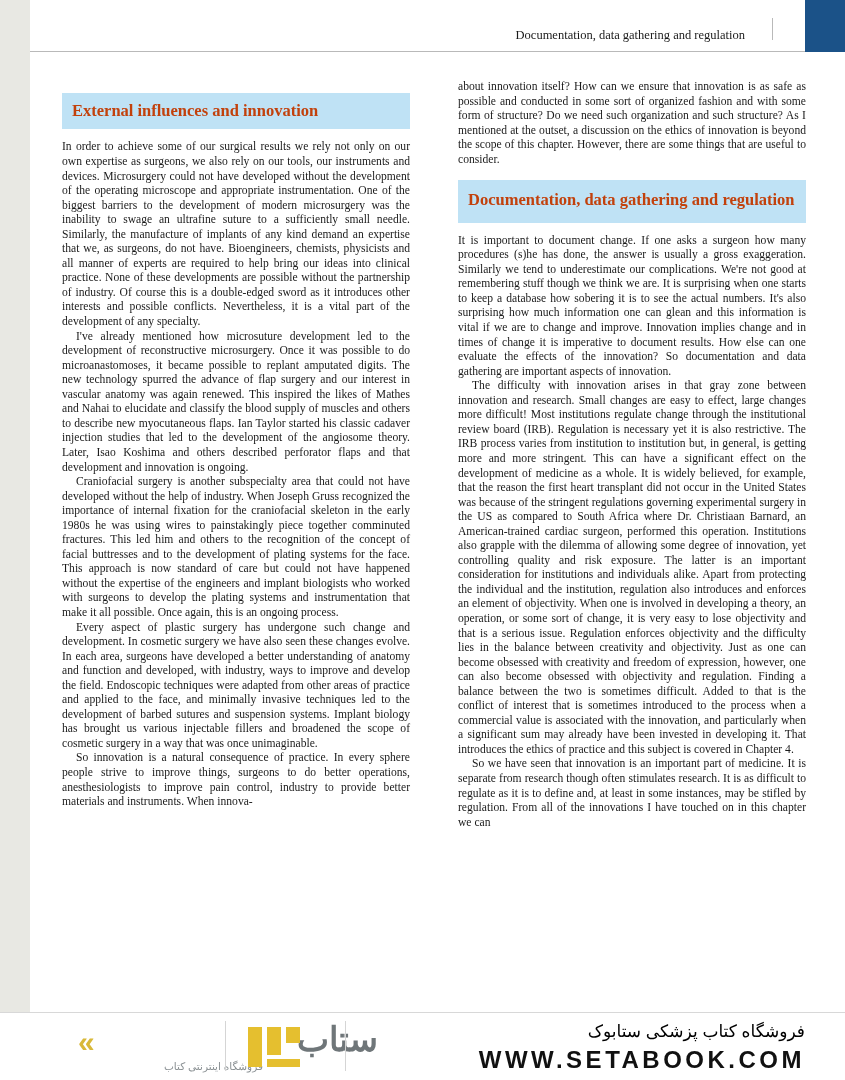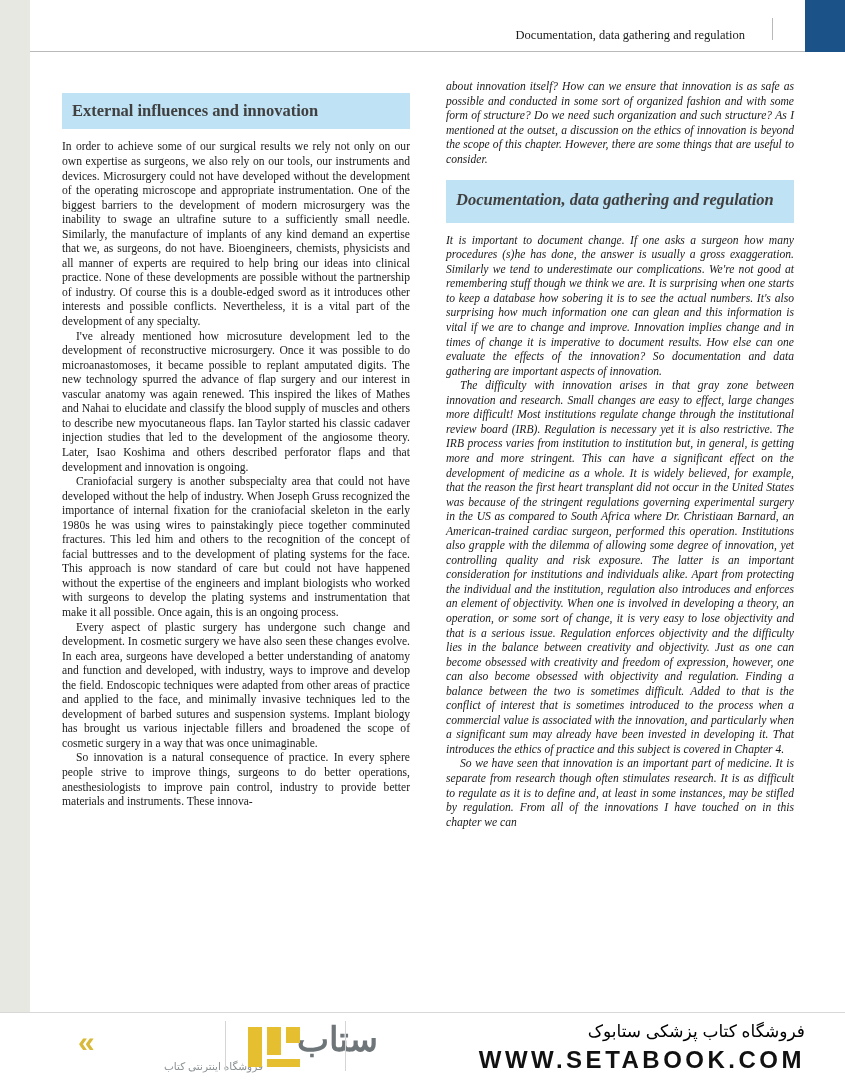--- a/index.html
+++ b/index.html
@@ -75,35 +75,35 @@
     top: 80px;
     width: 348px;
     font-size: 11.6px;
     line-height: 1.255;
     text-align: justify;
     color: #1a1a1a;
     font-family: "Liberation Serif", serif;
     hyphens: auto;
   }
   .col-left  { left: 62px; }
-  .col-right { left: 446px; font-style: italic; }
+  .col-right { left: 458px; }
 
   .col p {
     margin: 0;
     text-indent: 14px;
   }
   .col p.noindent { text-indent: 0; }
 
   .section-head {
     background: #bfe2f5;
     padding: 8px 10px 9px 10px;
     margin: 13px 0 11px 0;
     font-size: 16.5px;
     font-weight: bold;
-    color: #404040;
+    color: #c2410c;
     line-height: 1.18;
     text-align: left;
     text-indent: 0;
     font-family: "Liberation Serif", serif;
   }
   .section-head.tall { padding-bottom: 13px; padding-top: 10px; }
 
   
   .footer {
     position: absolute;
@@ -200,21 +200,21 @@
   </div>
   <div class="header-rule"></div>
   <div class="corner-block"></div>
 
   <div class="col col-left">
     <div class="section-head">External influences and innovation</div>
     <p class="noindent">In order to achieve some of our surgical results we rely not only on our own expertise as surgeons, we also rely on our tools, our instruments and devices. Microsurgery could not have developed without the development of the operating microscope and appropriate instrumentation. One of the biggest barriers to the development of modern microsurgery was the inability to swage an ultrafine suture to a sufficiently small needle. Similarly, the manufacture of implants of any kind demand an expertise that we, as surgeons, do not have. Bioengineers, chemists, physicists and all manner of experts are required to help bring our ideas into clinical practice. None of these developments are possible without the partnership of industry. Of course this is a double-edged sword as it introduces other interests and possible conflicts. Nevertheless, it is a vital part of the development of any specialty.</p>
     <p>I've already mentioned how microsuture development led to the development of reconstructive microsurgery. Once it was possible to do microanastomoses, it became possible to replant amputated digits. The new technology spurred the advance of flap surgery and our interest in vascular anatomy was again renewed. This inspired the likes of Mathes and Nahai to elucidate and classify the blood supply of muscles and others to describe new myocutaneous flaps. Ian Taylor started his classic cadaver injection studies that led to the development of the angiosome theory. Later, Isao Koshima and others described perforator flaps and that development and innovation is ongoing.</p>
     <p>Craniofacial surgery is another subspecialty area that could not have developed without the help of industry. When Joseph Gruss recognized the importance of internal fixation for the craniofacial skeleton in the early 1980s he was using wires to painstakingly piece together comminuted fractures. This led him and others to the recognition of the concept of facial buttresses and to the development of plating systems for the face. This approach is now standard of care but could not have happened without the expertise of the engineers and implant biologists who worked with surgeons to develop the plating systems and instrumentation that make it all possible. Once again, this is an ongoing process.</p>
     <p>Every aspect of plastic surgery has undergone such change and development. In cosmetic surgery we have also seen these changes evolve. In each area, surgeons have developed a better understanding of anatomy and function and developed, with industry, ways to improve and develop the field. Endoscopic techniques were adapted from other areas of practice and applied to the face, and minimally invasive techniques led to the development of barbed sutures and suspension systems. Implant biology has brought us various injectable fillers and broadened the scope of cosmetic surgery in a way that was once unimaginable.</p>
-    <p>So innovation is a natural consequence of practice. In every sphere people strive to improve things, surgeons to do better operations, anesthesiologists to improve pain control, industry to provide better materials and instruments. These innova-</p>
+    <p>So innovation is a natural consequence of practice. In every sphere people strive to improve things, surgeons to do better operations, anesthesiologists to improve pain control, industry to provide better materials and instruments. When innova-</p>
   </div>
 
   <div class="col col-right">
     <p class="noindent">about innovation itself? How can we ensure that innovation is as safe as possible and conducted in some sort of organized fashion and with some form of structure? Do we need such organization and such structure? As I mentioned at the outset, a discussion on the ethics of innovation is beyond the scope of this chapter. However, there are some things that are useful to consider.</p>
     <div class="section-head tall">Documentation, data gathering and regulation</div>
     <p class="noindent">It is important to document change. If one asks a surgeon how many procedures (s)he has done, the answer is usually a gross exaggeration. Similarly we tend to underestimate our complications. We're not good at remembering stuff though we think we are. It is surprising when one starts to keep a database how sobering it is to see the actual numbers. It's also surprising how much information one can glean and this information is vital if we are to change and improve. Innovation implies change and in times of change it is imperative to document results. How else can one evaluate the effects of the innovation? So documentation and data gathering are important aspects of innovation.</p>
     <p>The difficulty with innovation arises in that gray zone between innovation and research. Small changes are easy to effect, large changes more difficult! Most institutions regulate change through the institutional review board (IRB). Regulation is necessary yet it is also restrictive. The IRB process varies from institution to institution but, in general, is getting more and more stringent. This can have a significant effect on the development of medicine as a whole. It is widely believed, for example, that the reason the first heart transplant did not occur in the United States was because of the stringent regulations governing experimental surgery in the US as compared to South Africa where Dr. Christiaan Barnard, an American-trained cardiac surgeon, performed this operation. Institutions also grapple with the dilemma of allowing some degree of innovation, yet controlling quality and risk exposure. The latter is an important consideration for institutions and individuals alike. Apart from protecting the individual and the institution, regulation also introduces and enforces an element of objectivity. When one is involved in developing a theory, an operation, or some sort of change, it is very easy to lose objectivity and that is a serious issue. Regulation enforces objectivity and the difficulty lies in the balance between creativity and objectivity. Just as one can become obsessed with creativity and freedom of expression, however, one can also become obsessed with objectivity and regulation. Finding a balance between the two is sometimes difficult. Added to that is the conflict of interest that is sometimes introduced to the process when a commercial value is associated with the innovation, and particularly when a significant sum may already have been invested in developing it. That introduces the ethics of practice and this subject is covered in Chapter 4.</p>
     <p>So we have seen that innovation is an important part of medicine. It is separate from research though often stimulates research. It is as difficult to regulate as it is to define and, at least in some instances, may be stifled by regulation. From all of the innovations I have touched on in this chapter we can</p>
   </div>
 

